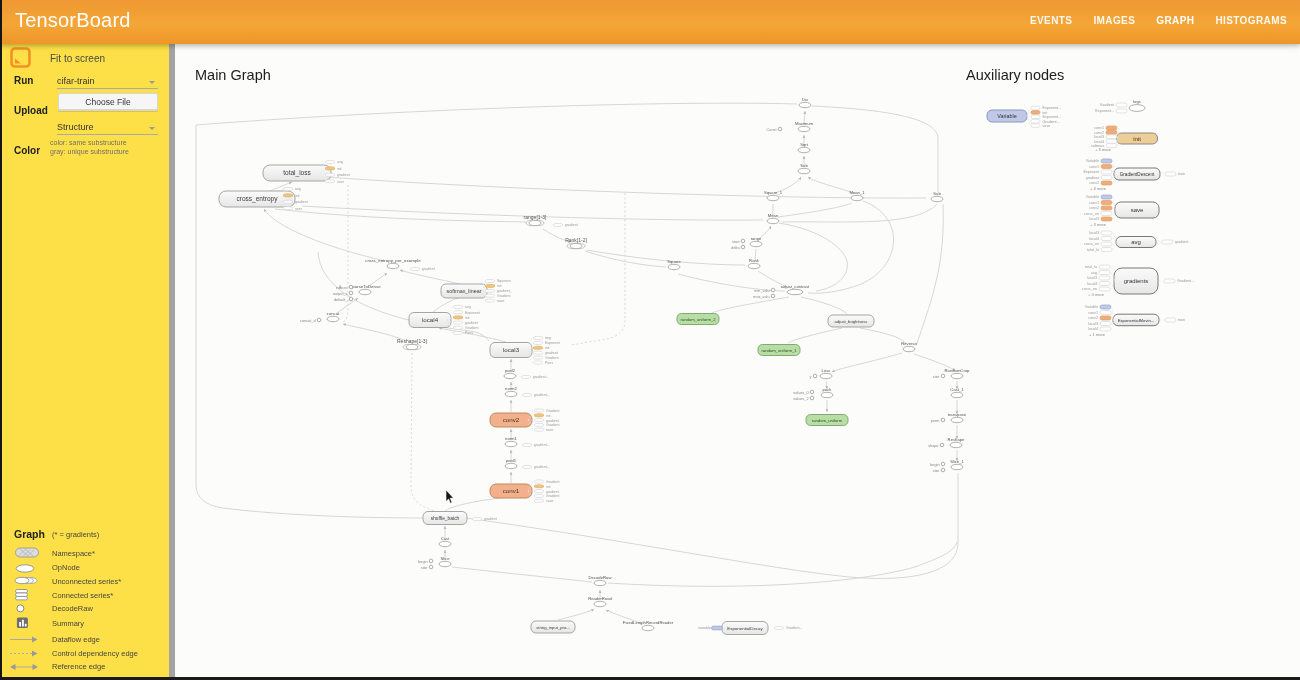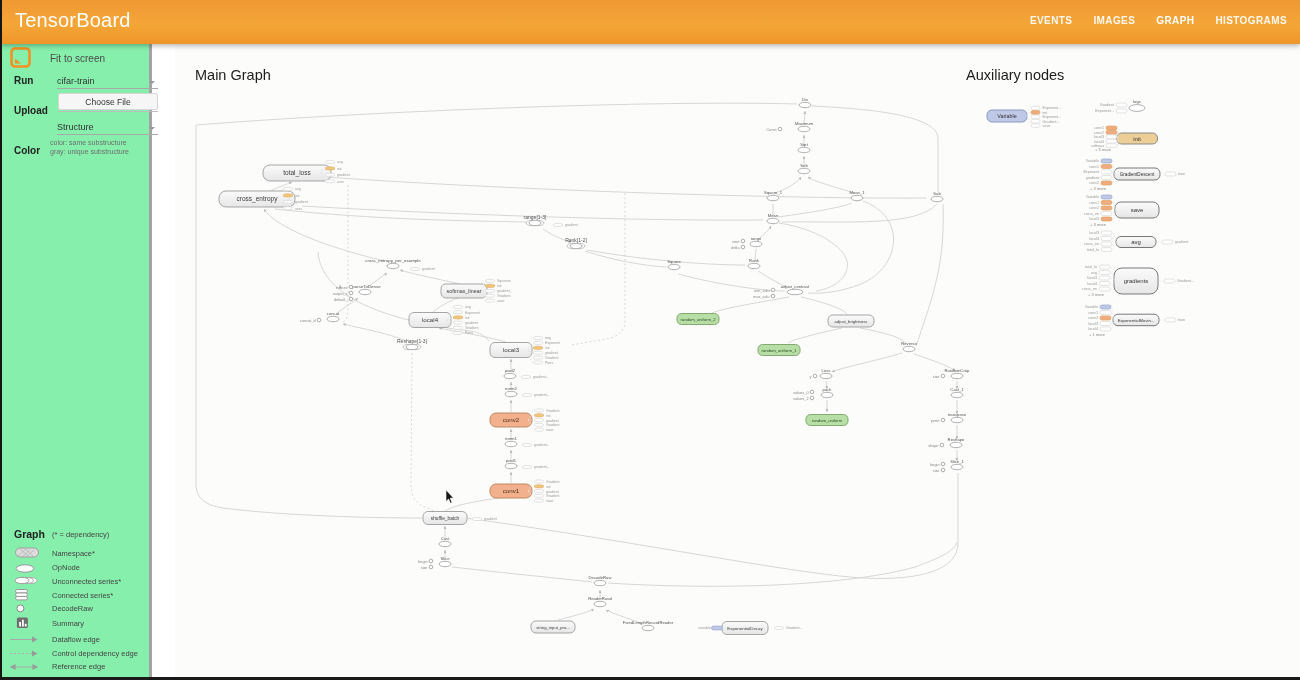--- a/index.html
+++ b/index.html
@@ -8,22 +8,22 @@
   background:linear-gradient(180deg,#ee9833 0%,#f4a637 55%,#ef9529 100%);
   box-shadow:0 2px 5px rgba(0,0,0,0.28); z-index:10; }
 #header h1 { position:absolute; left:15px; top:9px; font-size:20px; font-weight:500;
   color:#fff; letter-spacing:0.2px; }
 #nav { position:absolute; right:13px; top:15px; font-size:10px; font-weight:700;
   color:#fff; letter-spacing:0.4px; }
 #nav span { margin-left:21px; opacity:0.93; }
 #nav span.act { opacity:1; }
 #leftbar { position:absolute; left:0; top:0; width:2px; height:680px; background:#151515; z-index:30; }
 #bottombar { position:absolute; left:0; top:677px; width:1300px; height:3px; background:#1a1a1a; z-index:30; }
-#sidebar { position:absolute; left:0; top:41px; width:152px; height:639px;
-  background:#86efac; border-right:3px solid #a3a3a3; z-index:5; }
+#sidebar { position:absolute; left:0; top:41px; width:175px; height:639px;
+  background:#fde047; border-right:6px solid #a3a3a3; z-index:5; }
 #main { position:absolute; left:175px; top:41px; width:1125px; height:636px; background:#fcfcfb; }
 .h2 { position:absolute; font-size:14.5px; color:#1d1d1d; }
 .lab { position:absolute; font-size:10px; color:#222; font-weight:700; }
 .val { position:absolute; font-size:9px; color:#333; }
 .uline { position:absolute; height:1px; background:#a9a9a9; }
 .caret { position:absolute; width:0; height:0; border-left:3.5px solid transparent;
   border-right:3px solid transparent; border-top:3.5px solid #999; }
 .cap { position:absolute; font-size:7px; color:#6f6f6f; line-height:9px; }
 .lrow { position:absolute; font-size:7.5px; color:#454545; }
 </style></head>
@@ -68,21 +68,21 @@
   <div class="lab" style="left:14px;top:64px;">Upload</div>
   <div style="position:absolute;left:58px;top:52px;width:100px;height:17px;border:1px solid #d6d6d6;border-radius:2px;background:#f6f6f6;"></div>
   <div class="val" style="left:58px;top:56px;width:100px;text-align:center;font-size:8.5px;">Choose File</div>
   <div class="uline" style="left:58px;top:70px;width:100px;background:#bdbdbd;"></div>
   <div class="lab" style="left:14px;top:80px;margin-top:24px;">Color</div>
   <div class="val" style="left:57px;top:81px;">Structure</div>
   <div class="uline" style="left:57px;top:93px;width:101px;"></div>
   <div class="caret" style="left:149px;top:86px;"></div>
   <div class="cap" style="left:50px;top:97px;">color: same substructure<br>gray: unique substructure</div>
   <div class="lab" style="left:14px;top:487px;font-size:10.5px;">Graph</div>
-  <div class="lrow" style="left:52px;top:489px;">(* = dependency)</div>
+  <div class="lrow" style="left:52px;top:489px;">(* = gradients)</div>
   <div class="lrow" style="left:52px;top:508px;">Namespace*</div>
   <div class="lrow" style="left:52px;top:522px;">OpNode</div>
   <div class="lrow" style="left:52px;top:536px;">Unconnected series*</div>
   <div class="lrow" style="left:52px;top:550px;">Connected series*</div>
   <div class="lrow" style="left:52px;top:563px;">DecodeRaw</div>
   <div class="lrow" style="left:52px;top:578px;">Summary</div>
   <div class="lrow" style="left:52px;top:594px;">Dataflow edge</div>
   <div class="lrow" style="left:52px;top:608px;">Control dependency edge</div>
   <div class="lrow" style="left:52px;top:621px;">Reference edge</div>
 </div>

